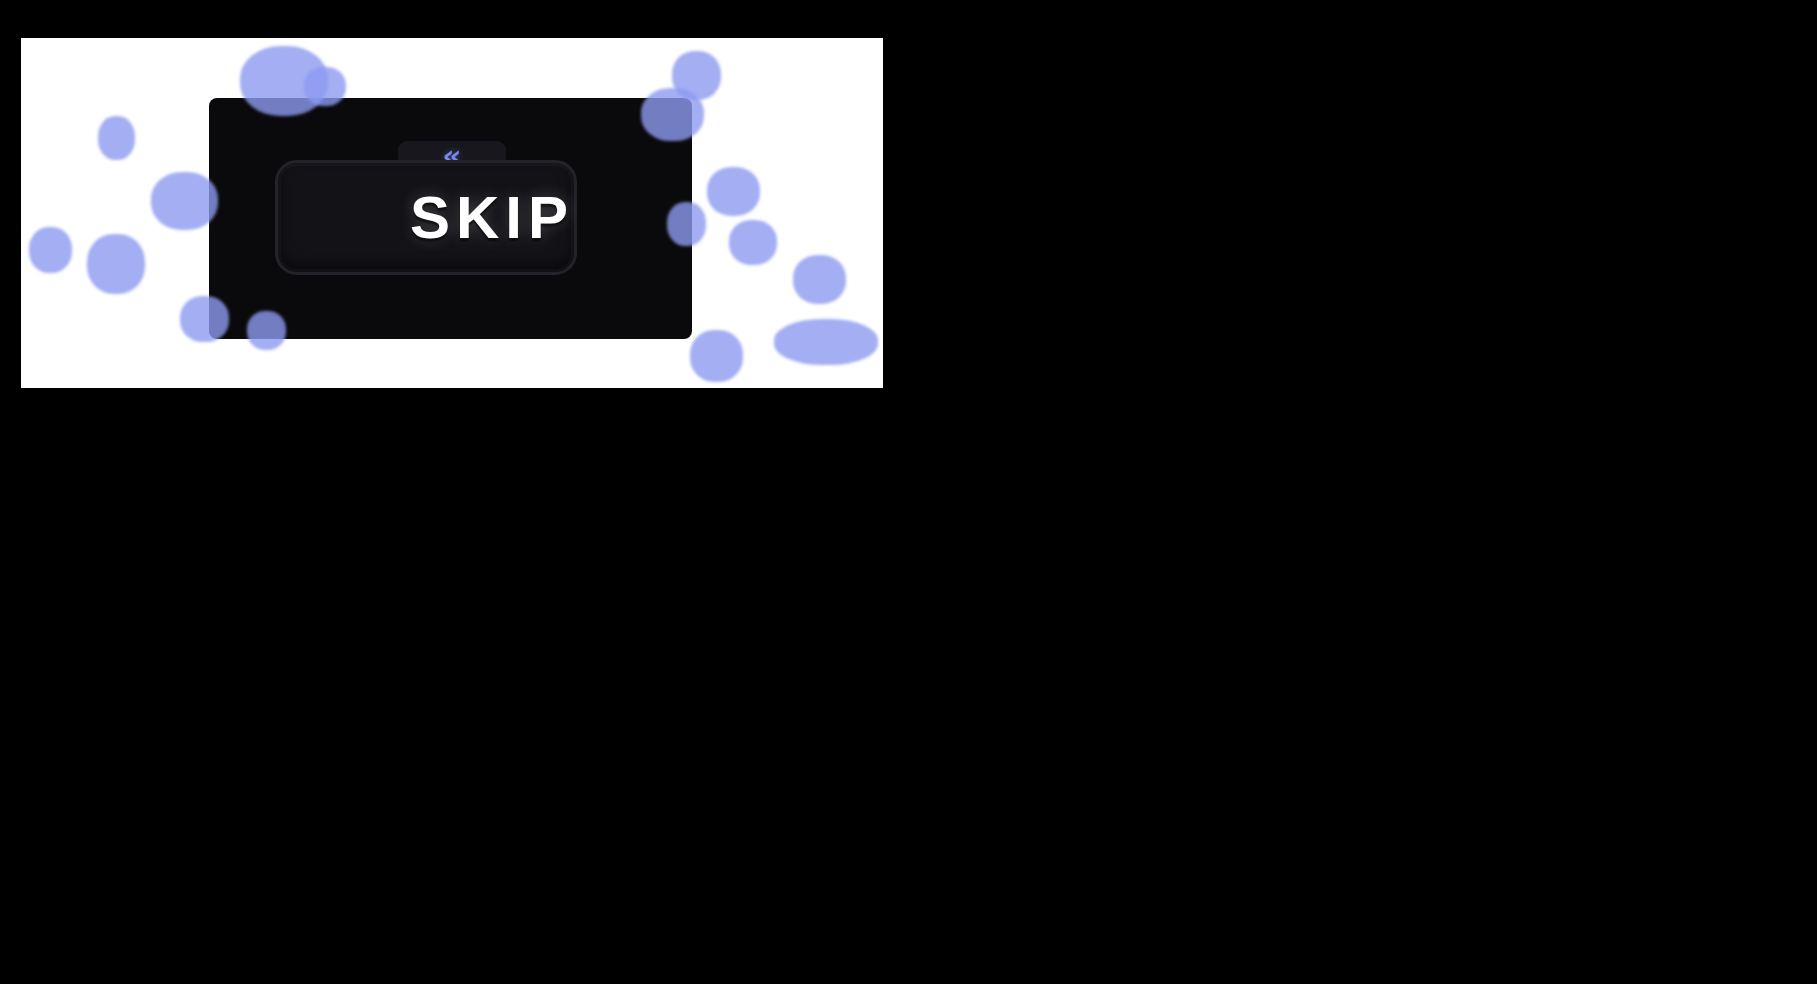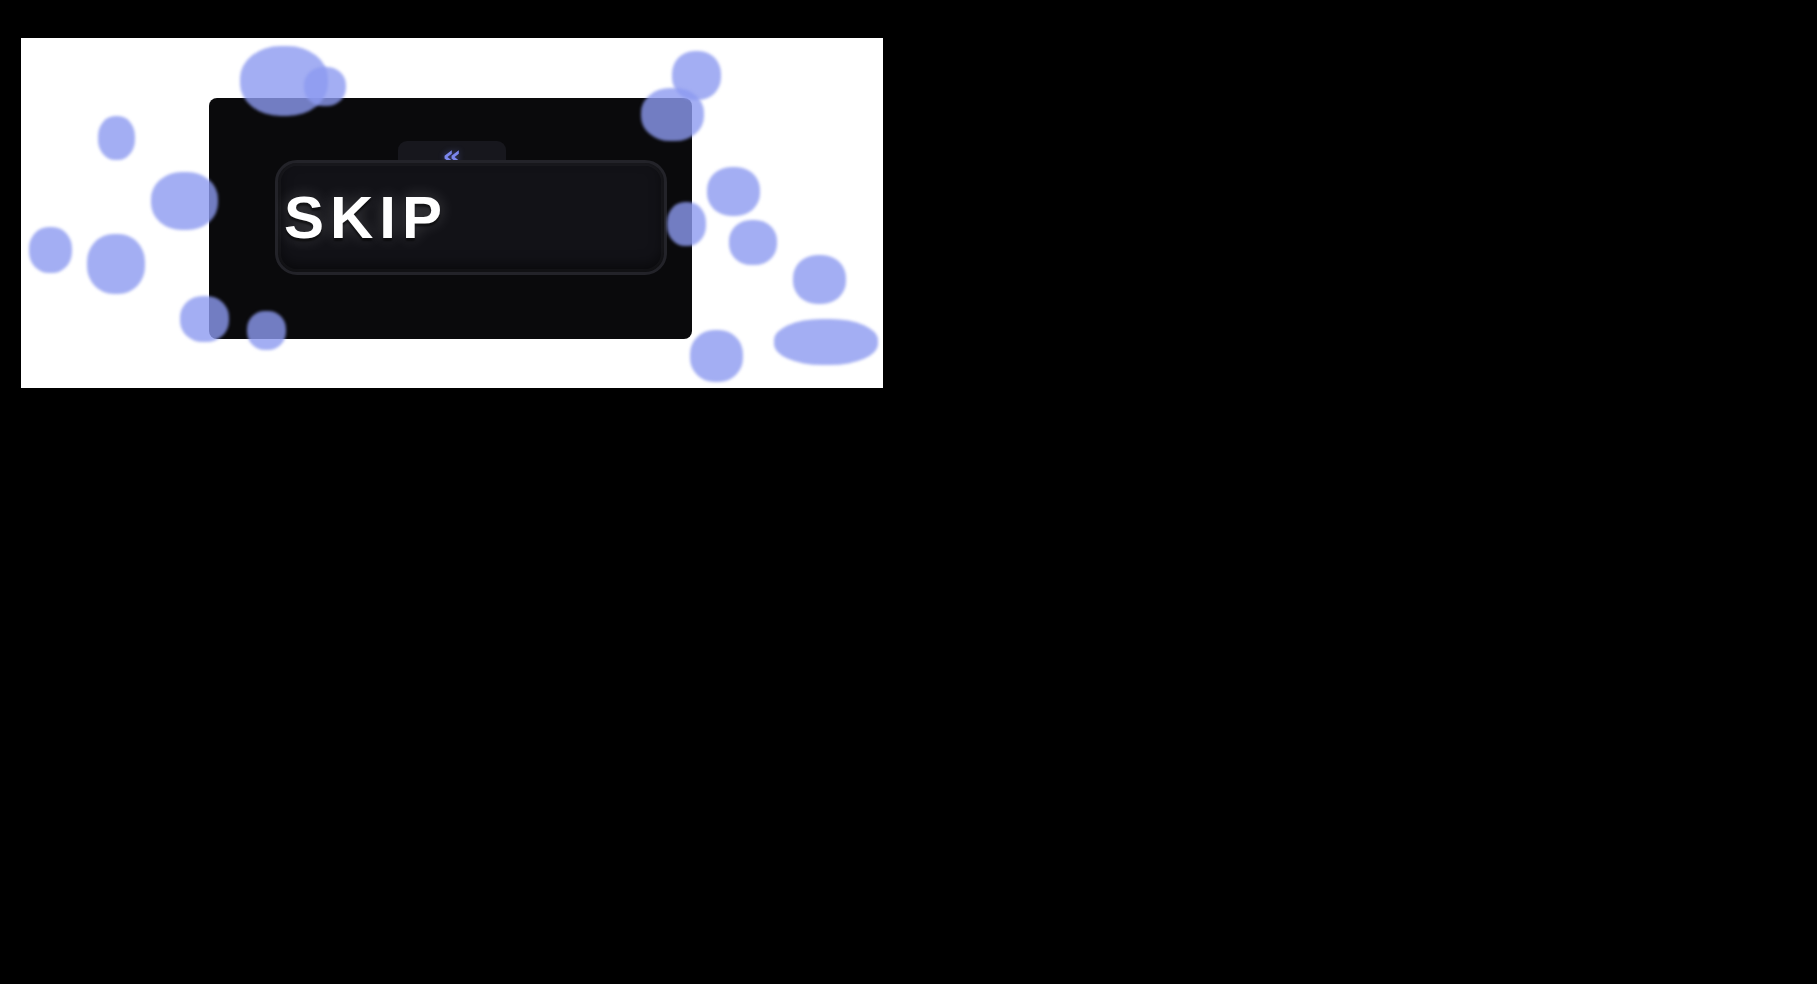--- a/index.html
+++ b/index.html
@@ -44,26 +44,26 @@
     font-weight: bold;
     line-height: 1;
     transform: translateY(-2px);
     text-shadow: 0 0 6px rgba(123,134,236,0.45);
   }
 
   
   .skip-button {
     position: absolute;
     left: 66px; top: 62px;
-    width: 392px; height: 115px;
+    width: 302px; height: 115px;
     background: #121217;
     border: 3px solid #232329;
     border-radius: 22px;
     box-shadow: inset 0 0 0 3px rgba(255,255,255,0.03), inset 0 -6px 14px rgba(0,0,0,0.55);
-    display: flex; align-items: center; justify-content: flex-start;
+    display: flex; align-items: center; justify-content: flex-end;
     cursor: pointer;
   }
   .skip-label {
     color: #ffffff;
     font-size: 60px;
     font-weight: 800;
     letter-spacing: 0.10em;
     padding-left: 0.10em; 
     text-shadow:
       0 3px 2px rgba(0,0,0,0.55),

